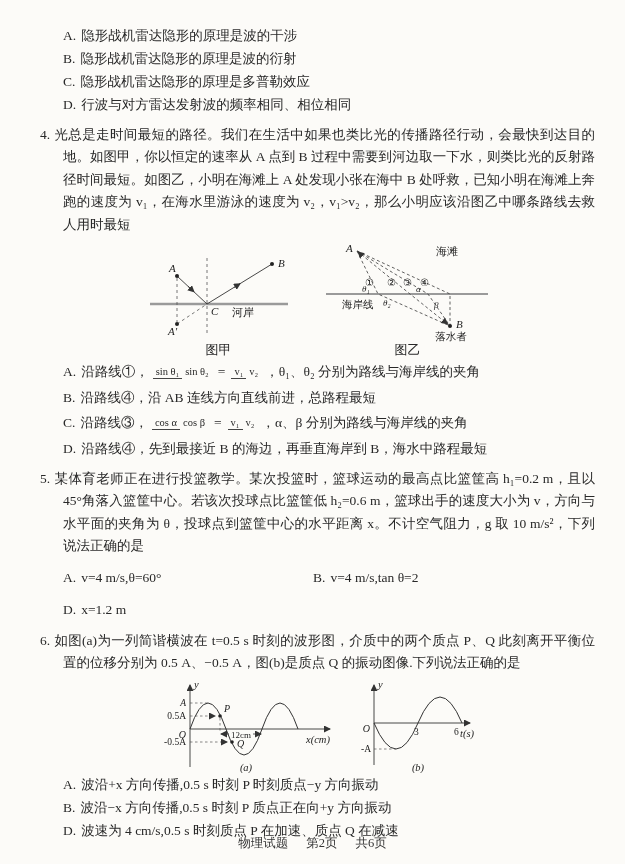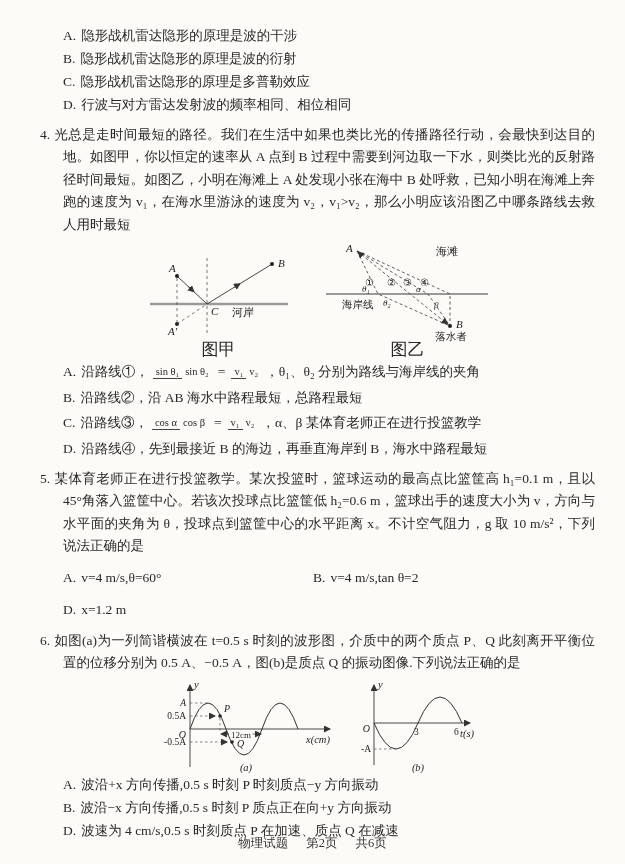--- a/index.html
+++ b/index.html
@@ -11,21 +11,21 @@
     color:#282828; font-size:13.5px;
     position:relative; overflow:hidden;
   }
   .sheet { padding:24px 30px 0 40px; height:100%; position:relative;border-radius:22px; }
   .opt-line { padding-left:23px; line-height:23px; }
   .opt-label { margin-right:5px; }
   .q-para { margin-top:8px; line-height:22.4px; text-align:justify; padding-left:23px; text-indent:-23px; }
   .q-num { margin-right:4px; }
   .figures-row { display:flex; justify-content:center; align-items:flex-end; gap:30px; margin:4px 0 2px; }
   .fig { text-align:center; }
-  .fig-caption { font-size:17px; line-height:16px; }
+  .fig-caption { font-size:13px; line-height:16px; }
   .frac-line { display:flex; align-items:center; padding-left:23px; margin:4px 0; line-height:20px; flex-wrap:nowrap; }
   .frac { display:inline-flex; flex-direction:row; align-items:center; font-size:10.5px; line-height:1.3; margin:0 4px; }
   .frac .fnum { border-bottom:1px solid #444; padding:0 3px; }
   .frac .fden { padding:0 3px; }
   .eq { margin:0 2px; }
   .two-col { display:grid; grid-template-columns:250px auto; padding-left:23px; line-height:24px;margin-top:8px; }
   .graphs-row { display:flex; justify-content:center; align-items:flex-start; gap:4px; margin:3px 0 0; }
   .footer { position:absolute; bottom:12px; left:0; width:100%; text-align:center; font-size:12.5px; color:#333; }
   .footer span { margin:8px 9px; }
   svg { display:block; }
@@ -117,40 +117,40 @@
           <span class="fnum">sin θ₁</span>
           <span class="fden">sin θ₂</span>
         </span>
       <span class="eq">=</span>
       <span class="frac">
           <span class="fnum">v₁</span>
           <span class="fden">v₂</span>
         </span>
       <span>，θ₁、θ₂ 分别为路线与海岸线的夹角</span>
     </div>
-    <div class="opt-line"><span class="opt-label">B.</span><span>沿路线②，沿 AB 海水中路程最短，总路程最短</span></div>
+    <div class="opt-line"><span class="opt-label">B.</span><span>沿路线④，沿 AB 连线方向直线前进，总路程最短</span></div>
     <div class="frac-line">
       <span class="opt-label">C.</span>
       <span>沿路线③，</span>
       <span class="frac">
           <span class="fnum">cos α</span>
           <span class="fden">cos β</span>
         </span>
       <span class="eq">=</span>
       <span class="frac">
           <span class="fnum">v₁</span>
           <span class="fden">v₂</span>
         </span>
-      <span>，α、β 某体育老师正在进行投篮教学</span>
+      <span>，α、β 分别为路线与海岸线的夹角</span>
     </div>
     <div class="opt-line"><span class="opt-label">D.</span><span>沿路线④，先到最接近 B 的海边，再垂直海岸到 B，海水中路程最短</span></div>
   </div>
 
   <div class="q-para">
-    <span class="q-num">5.</span><span>某体育老师正在进行投篮教学。某次投篮时，篮球运动的最高点比篮筐高 h₁=0.1 m，且以45°角落入篮筐中心。若该次投球点比篮筐低 h₂=0.6 m，篮球出手的速度大小为 v，方向与水平面的夹角为 θ，投球点到篮筐中心的水平距离 x。不计空气阻力，g 取 10 m/s²，下列说法正确的是</span>
+    <span class="q-num">5.</span><span>某体育老师正在进行投篮教学。某次投篮时，篮球运动的最高点比篮筐高 h₁=0.2 m，且以45°角落入篮筐中心。若该次投球点比篮筐低 h₂=0.6 m，篮球出手的速度大小为 v，方向与水平面的夹角为 θ，投球点到篮筐中心的水平距离 x。不计空气阻力，g 取 10 m/s²，下列说法正确的是</span>
   </div>
   <div class="two-col">
     <div><span class="opt-label">A.</span><span>v=4 m/s,θ=60°</span></div>
     <div><span class="opt-label">B.</span><span>v=4 m/s,tan θ=2</span></div>
   </div>
   <div class="two-col">
     <div><span class="opt-label">D.</span><span>x=1.2 m</span></div>
   </div>
 
   <div class="q-para">

